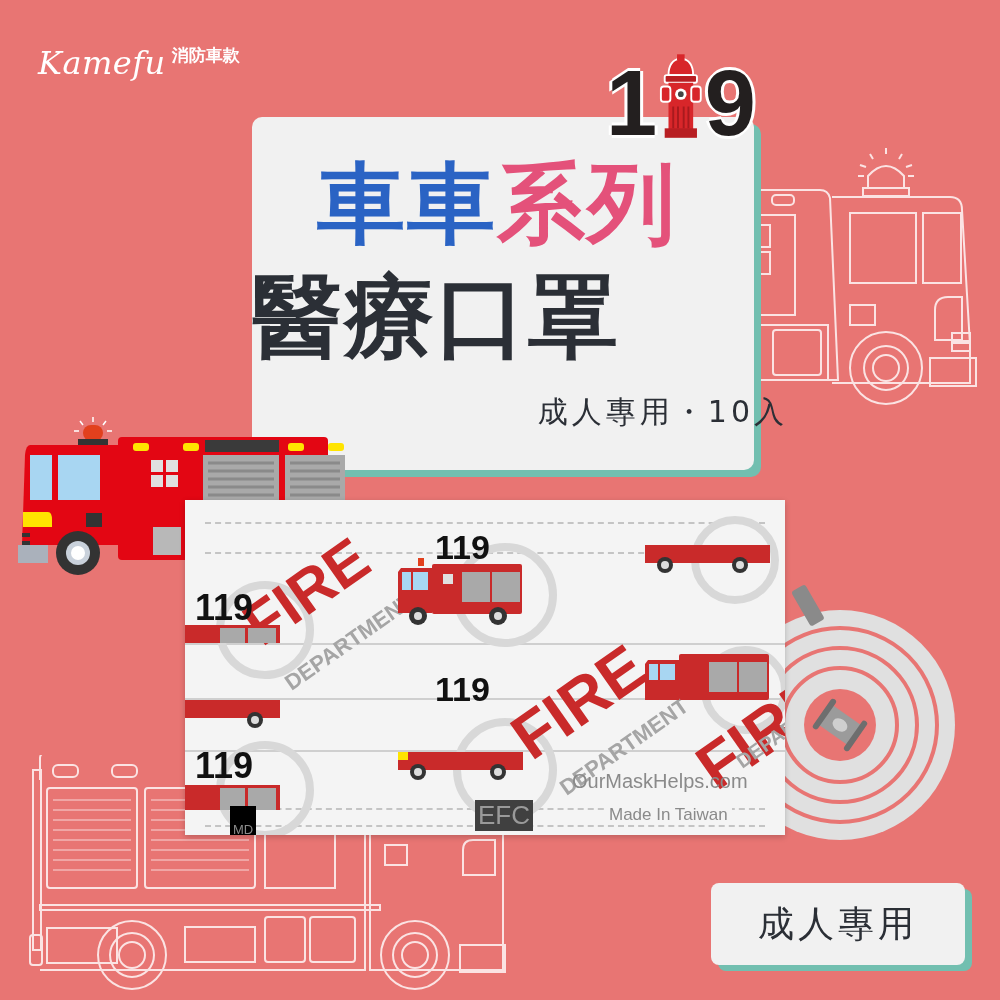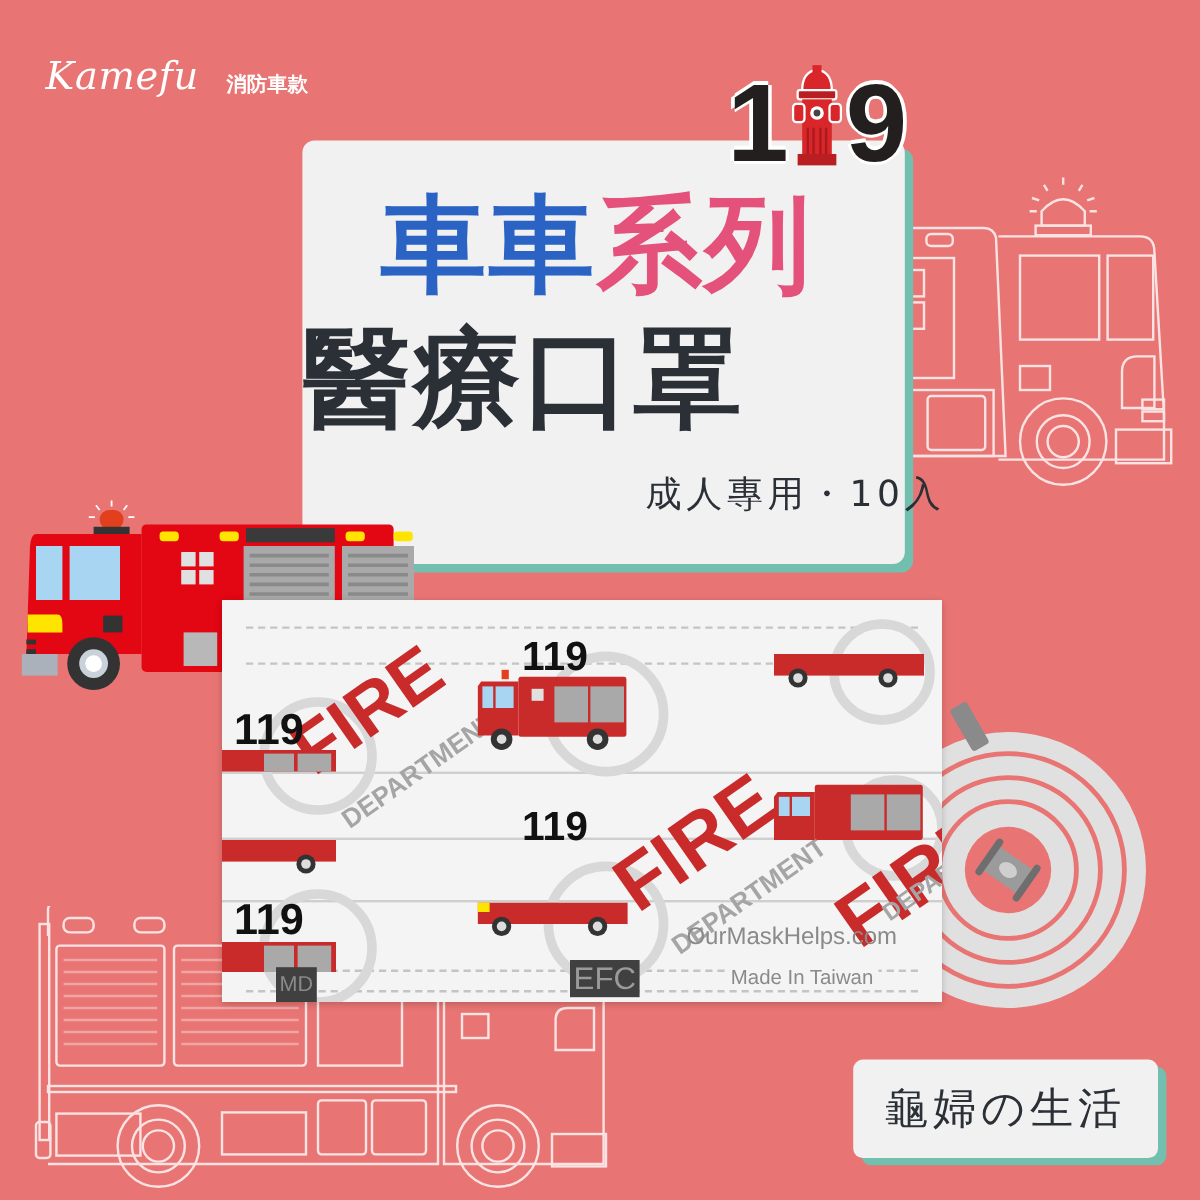--- a/index.html
+++ b/index.html
@@ -6,21 +6,21 @@
   html, body { width: 1000px; height: 1000px; overflow: hidden; }
   body {
     position: relative;
     background: #e87573;
     font-family: "DejaVu Sans", "Liberation Sans", sans-serif;
   }
   .abs { position: absolute; }
   .brand {
     left: 38px; top: 44px;
     color: #fff;
-    display: flex; align-items: flex-end; gap: 23px;
+    display: flex; align-items: flex-start; gap: 6px;
   }
   .brand-latin {
     font-family: "DejaVu Serif", serif;
     font-style: italic;
     font-size: 32px;
     letter-spacing: 0.5px;
   }
   .brand-cjk { font-size: 17px; font-weight: bold; }
 
   
@@ -323,18 +323,18 @@
       <circle cx="100" cy="20" r="4" fill="#ddd"></circle>
   </svg>
   <svg style="position:absolute;left:0;top:285px;" width="100" height="25" viewBox="0 0 100 25">
     <rect x="0" y="0" width="95" height="25" fill="#c92a2a"></rect>
     <rect x="35" y="3" width="25" height="22" fill="#a9a9a9"></rect>
     <rect x="63" y="3" width="28" height="22" fill="#a9a9a9"></rect>
   </svg>
 
   <div class="mask-text" style="left:387px;top:270px;font-size:20px;">OurMaskHelps.com</div>
   <div class="mask-text" style="left:420px;top:305px;font-size:17px;background:#f4f4f4;padding:0 4px;">Made In Taiwan</div>
-  <div class="mask-text" style="left:45px;top:306px;font-size:18px;background:#404040;padding:4px 3px;">MD</div>
+  <div class="mask-text" style="left:45px;top:306px;font-size:13px;background:#000000;padding:16px 3px;">MD</div>
   <div class="mask-text" style="left:290px;top:300px;font-size:26px;color:#9a9a9a;background:#404040;padding:0 3px;">EFC</div>
 </div>
 
 <div class="abs tag-shadow"></div>
-<div class="abs tag">龜婦の生活</div>
+<div class="abs tag">成人專用</div>
 
 </body></html>

